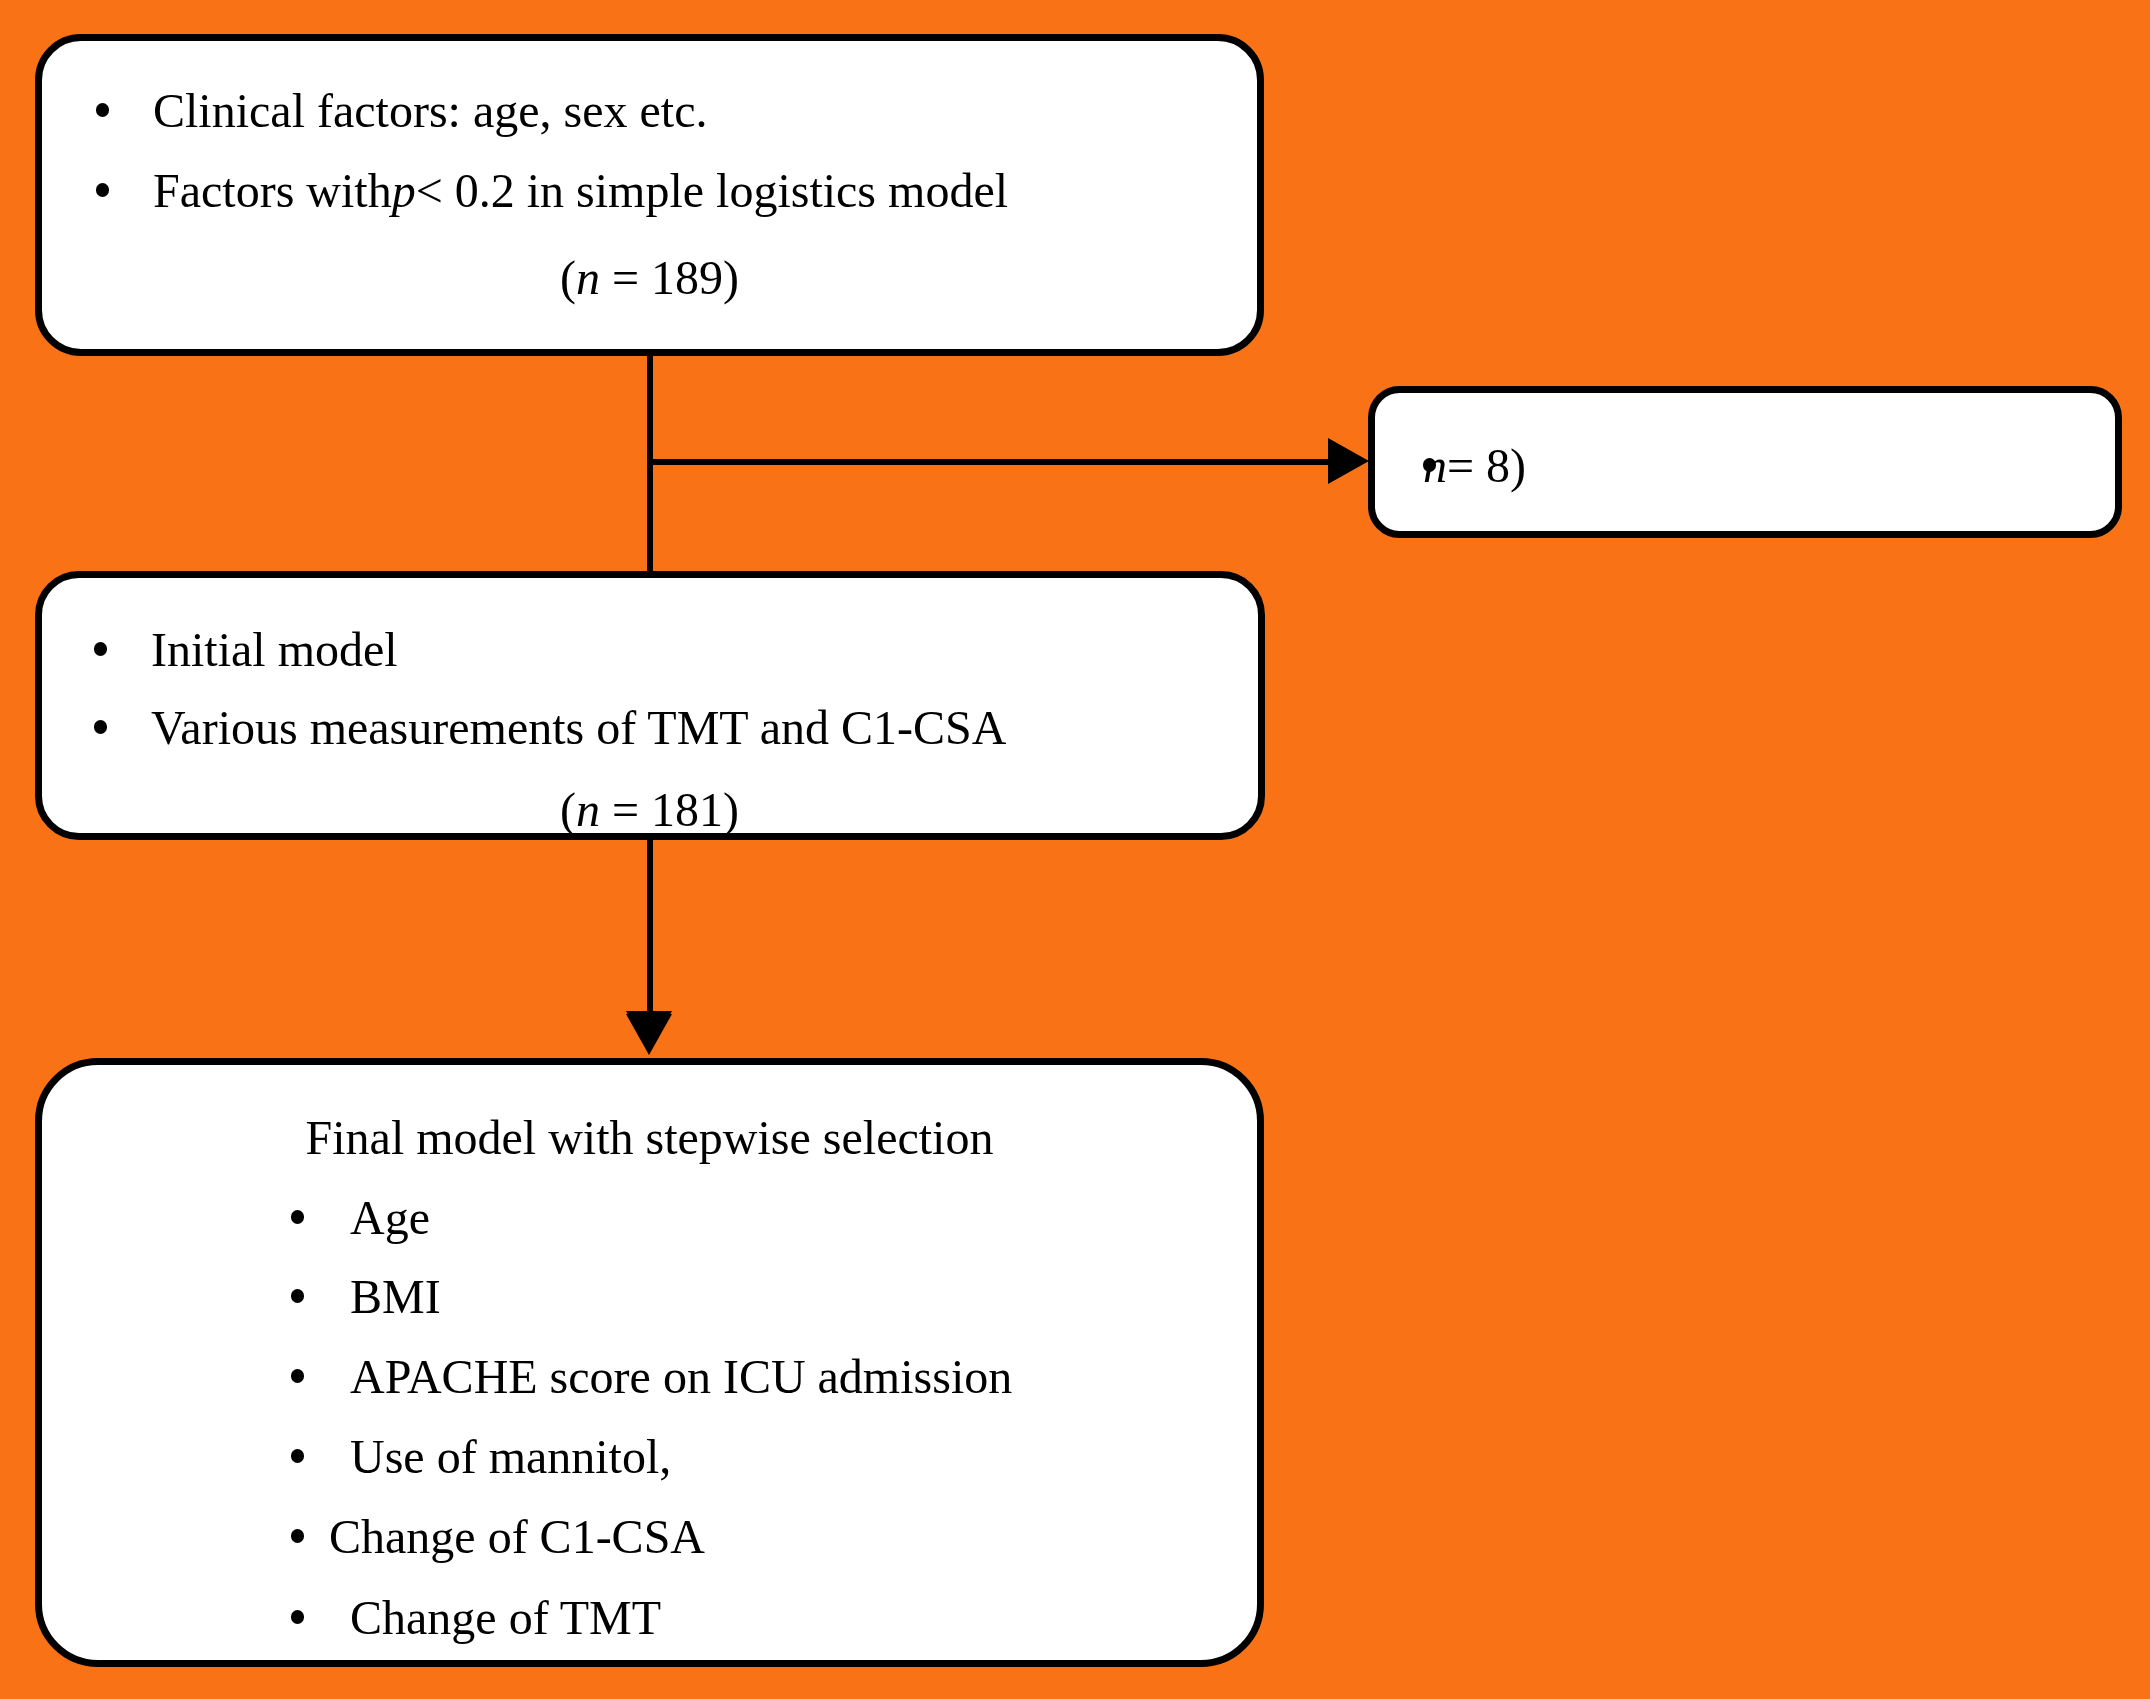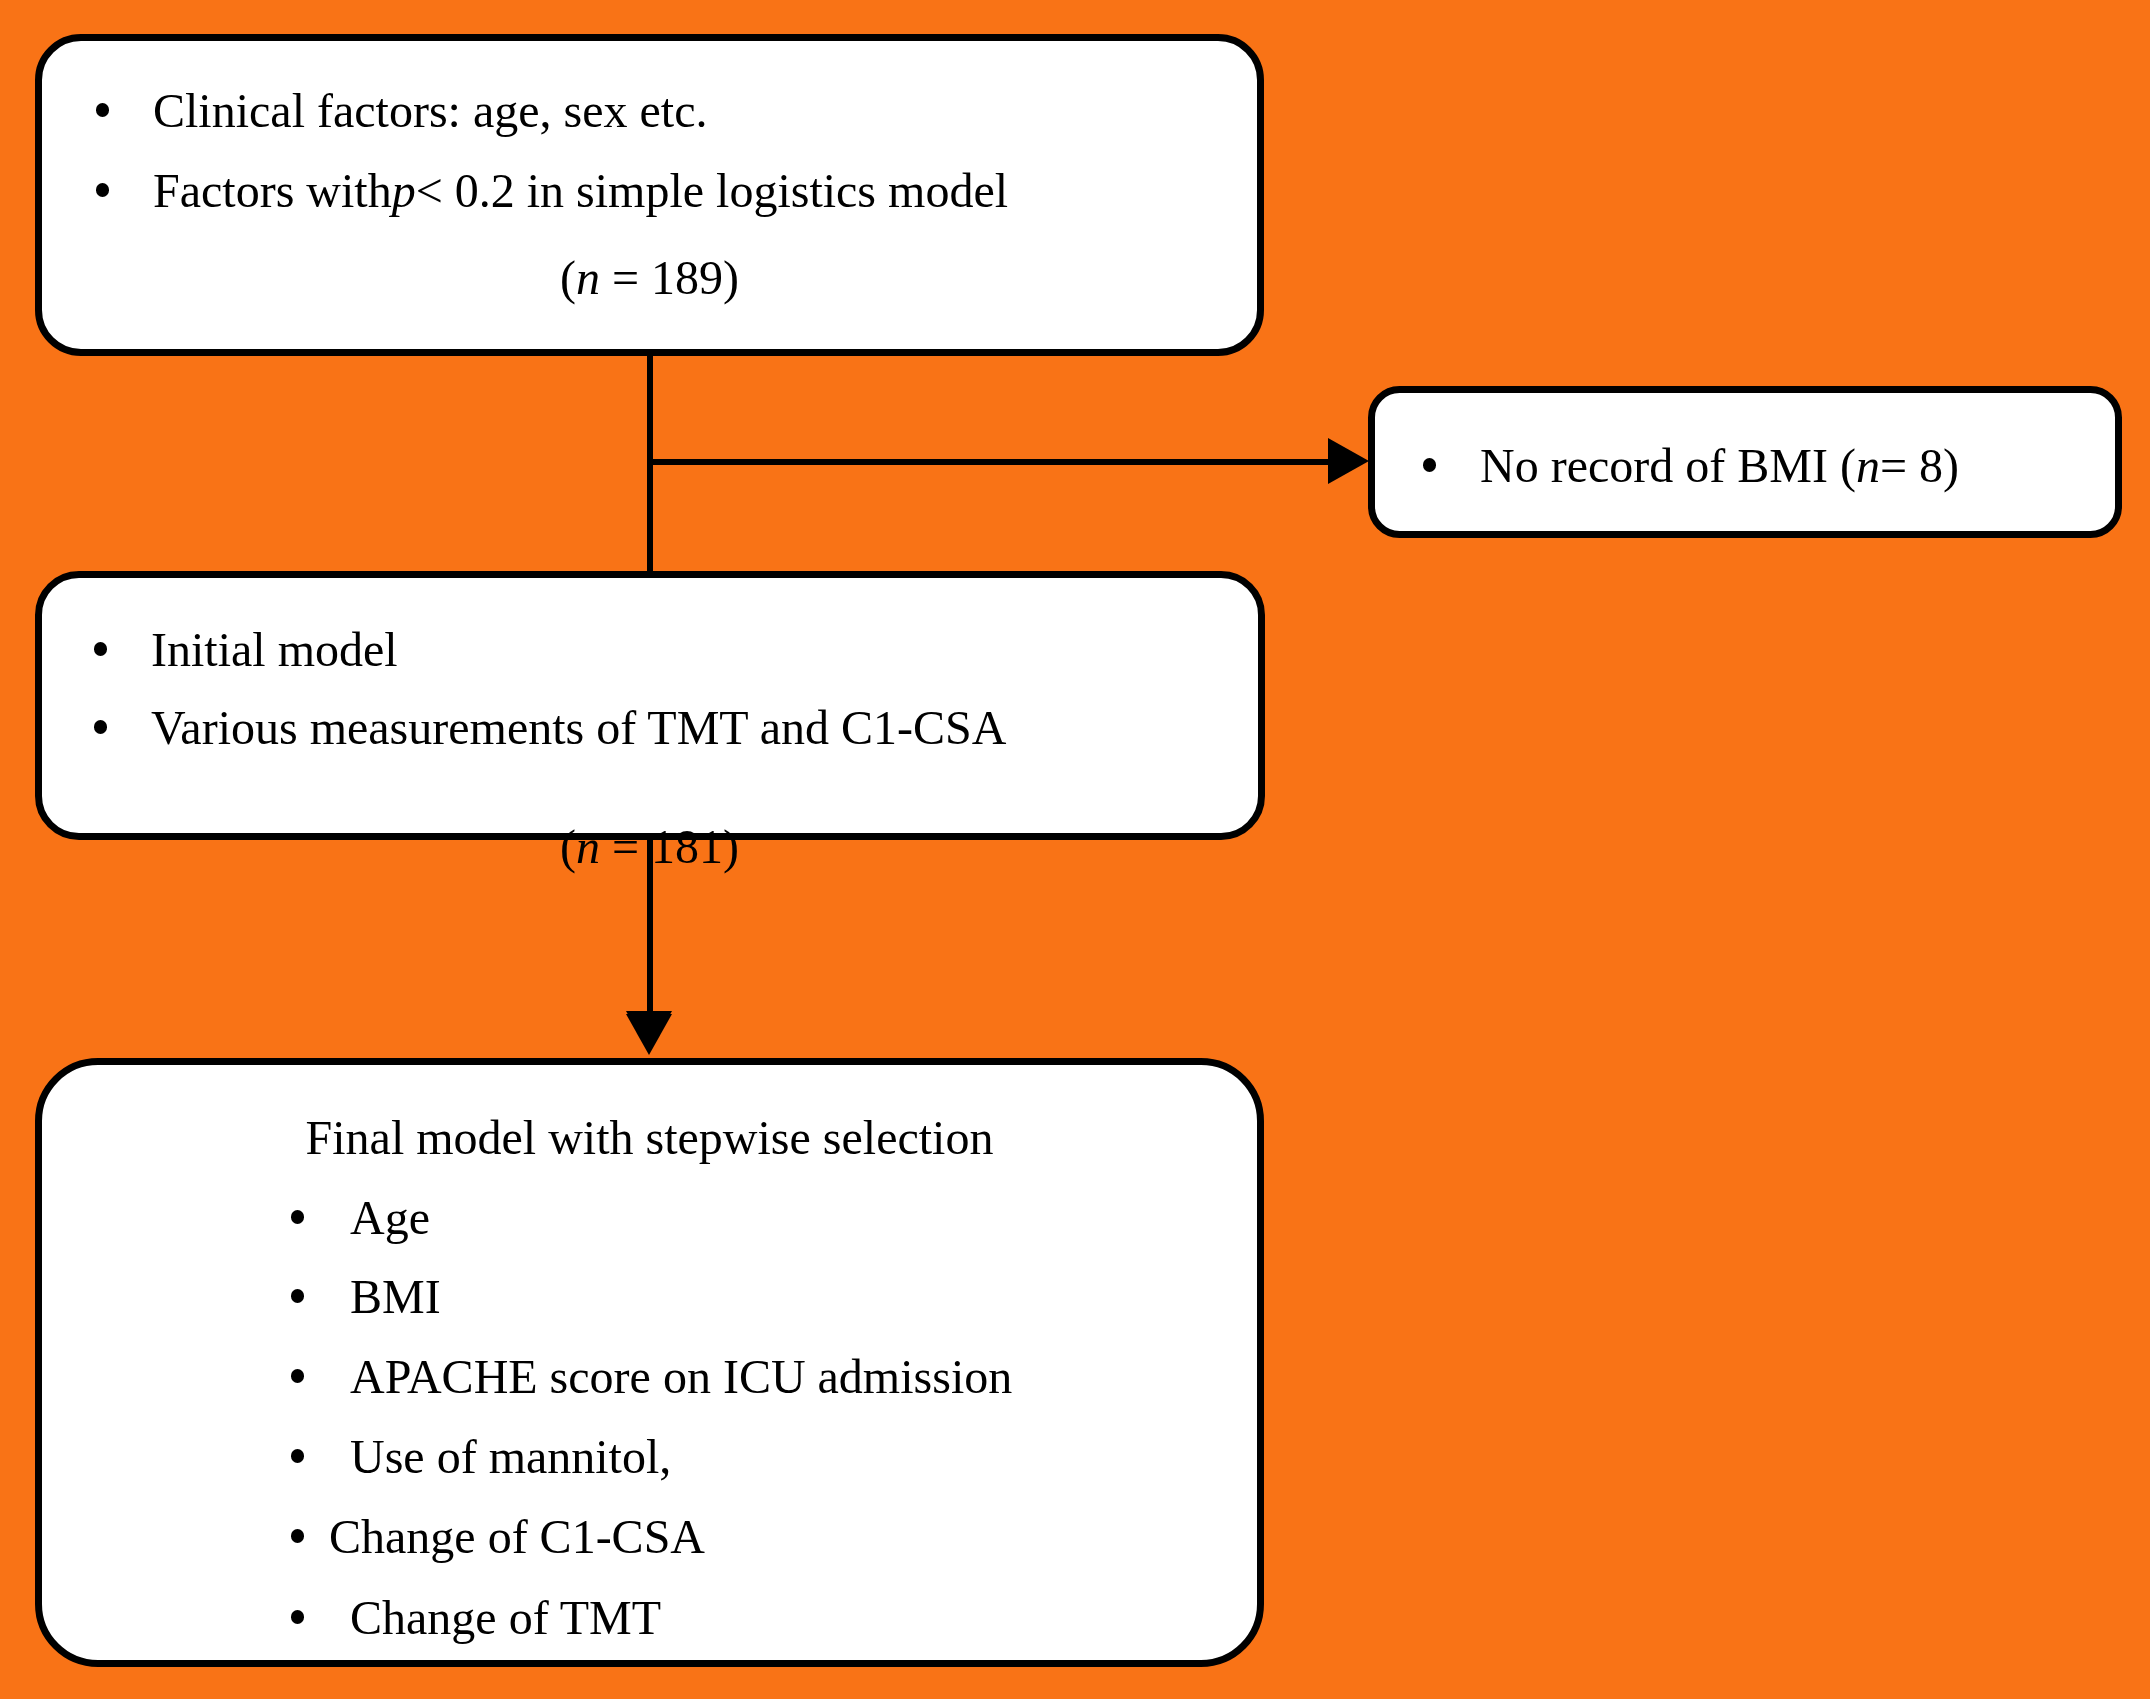--- a/index.html
+++ b/index.html
@@ -143,38 +143,37 @@
   <div class="vline" style="left:647px; top:356px; height:662px;"></div>
   <div class="arrow-down" style="left:626px; top:1011px;"></div>
 
   <div class="hline" style="left:647px; top:459px; width:685px;"></div>
   <div class="arrow-right" style="left:1328px; top:438px;"></div>
 
   <div class="flow-box" id="box-excluded"></div>
 
   <div class="bullet-row" style="left:1423px; top:438px;">
     <span class="bullet-dot"></span>
-    <span class="bullet-label" style="margin-left:57px;">No record of BMI  (</span>
     <span class="ital">n</span>
     <span> = 8)</span>
   </div>
 
   <div class="flow-box" id="box-initial"></div>
 
   <div class="bullet-row" style="left:94px; top:622px;">
     <span class="bullet-dot"></span>
     <span class="bullet-label" style="margin-left:57px;">Initial model</span>
   </div>
 
   <div class="bullet-row" style="left:94px; top:700px;">
     <span class="bullet-dot"></span>
     <span class="bullet-label" style="margin-left:57px;">Various measurements of TMT and C1-CSA</span>
   </div>
 
-  <div class="centered-line" style="left:35px; top:819px;">
+  <div class="centered-line" style="left:35px; top:782px;">
     <span>(</span><span class="ital">n</span><span> = 181)</span>
   </div>
 
   <div class="vline" style="left:647px; top:840px; height:175px;"></div>
   <div class="arrow-down" style="left:626px; top:1014px;"></div>
 
   <div class="flow-box" id="box-final"></div>
 
   <div class="centered-line" style="left:35px; top:1110px;">Final model with stepwise selection</div>
 

